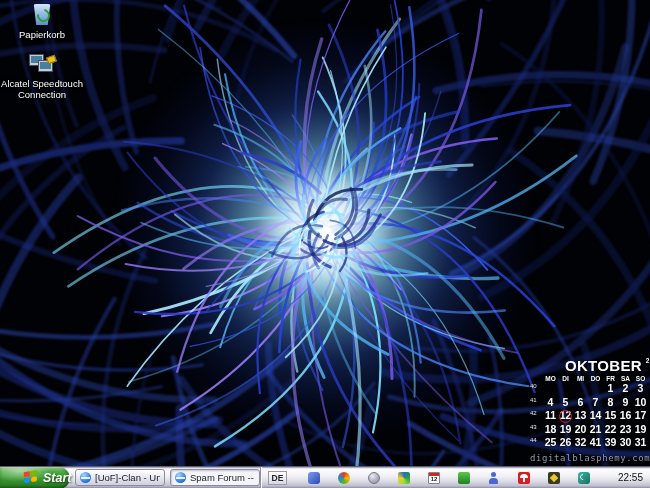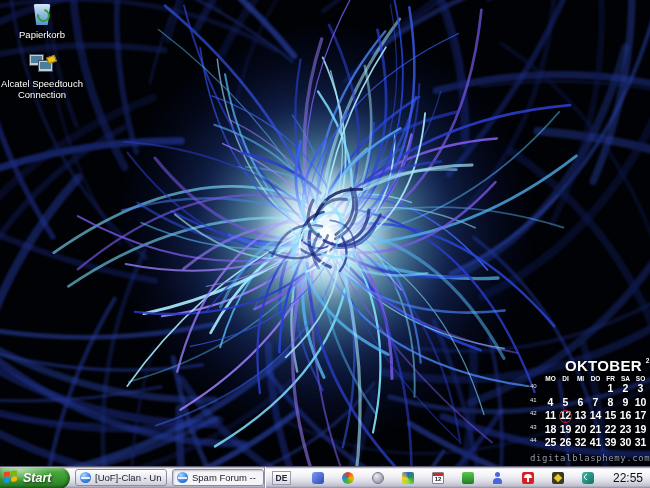--- a/index.html
+++ b/index.html
@@ -55,21 +55,21 @@
     color:#9298a4;letter-spacing:.6px;text-align:right;padding-right:1px;}
 
   
   .taskbar{position:absolute;left:0;bottom:0;width:650px;height:22px;box-sizing:border-box;
     background:linear-gradient(180deg,#8f8fa6 0%,#fdfdfe 9%,#f3f3f7 40%,#dcdce6 68%,#bfbfce 90%,#8e8ea4 100%);
     border-top:1px solid #5c5c74;display:flex;align-items:center;z-index:5;}
   .start{flex:none;width:70px;height:22px;border-radius:0 11px 11px 0;cursor:pointer;
     background:radial-gradient(ellipse at 28% 18%,rgba(255,255,255,.5),transparent 42%),
       linear-gradient(180deg,#8cd07b 0%,#4aa83e 22%,#3a9630 55%,#2c8125 82%,#1e661a 100%);
     box-shadow:inset -2px 0 3px rgba(0,0,0,.3),inset 0 -2px 3px rgba(0,40,0,.3),inset 0 1px 1px rgba(255,255,255,.5);
-    display:flex;align-items:center;gap:4px;padding-left:4px;box-sizing:border-box;
+    display:flex;align-items:center;gap:4px;padding-left:24px;box-sizing:border-box;
     color:#fff;font-style:italic;font-weight:bold;font-size:12.5px;
     text-shadow:1px 1px 2px rgba(0,0,0,.55);}
   .flag{width:15px;height:13px;display:grid;grid-template-columns:6px 6px;
     grid-template-rows:5px 5px;gap:1px;transform:skewY(-7deg) rotate(-2deg);flex:none;
     filter:drop-shadow(.5px .5px .5px rgba(0,0,0,.45));}
   .flag i{border-radius:1.5px;}
   .flag i:nth-child(1){background:#ef4423;}
   .flag i:nth-child(2){background:#7eb900;}
   .flag i:nth-child(3){background:#1197e8;}
   .flag i:nth-child(4){background:#fdb700;}
@@ -110,21 +110,21 @@
   .ti-avir::before{content:"";position:absolute;left:2px;top:2px;width:8px;height:4px;
     background:#fff;border-radius:8px 8px 0 0;}
   .ti-avir::after{content:"";position:absolute;left:5.5px;top:6px;width:1.5px;height:4px;background:#fff;}
   .ti-burn{background:#3a3a20;}
   .ti-burn::before{content:"";position:absolute;left:3px;top:3px;width:6px;height:6px;
     background:#e8c830;transform:rotate(45deg);}
   .ti-phone{background:linear-gradient(135deg,#3ab8a8,#186e60);border-radius:3px;}
   .ti-phone::before{content:"";position:absolute;left:2.5px;top:2.5px;width:6px;height:6px;
     border:1.6px solid #eafff8;border-radius:50%;border-top-color:transparent;
     border-right-color:transparent;transform:rotate(45deg);box-sizing:border-box;}
-  .clock{margin-left:1px;font-size:12px;color:#0e0e16;padding-right:3px;cursor:default;}
+  .clock{margin-left:10px;font-size:10px;color:#0e0e16;padding-right:3px;cursor:default;}
 </style>
 </head>
 <body>
 
 <div class="desktop">
 
   <svg id="wp" width="650" height="466" viewBox="0 0 650 466">
     <defs>
       <radialGradient id="glowA">
         <stop offset="0" stop-color="#ffffff" stop-opacity=".95"></stop>

